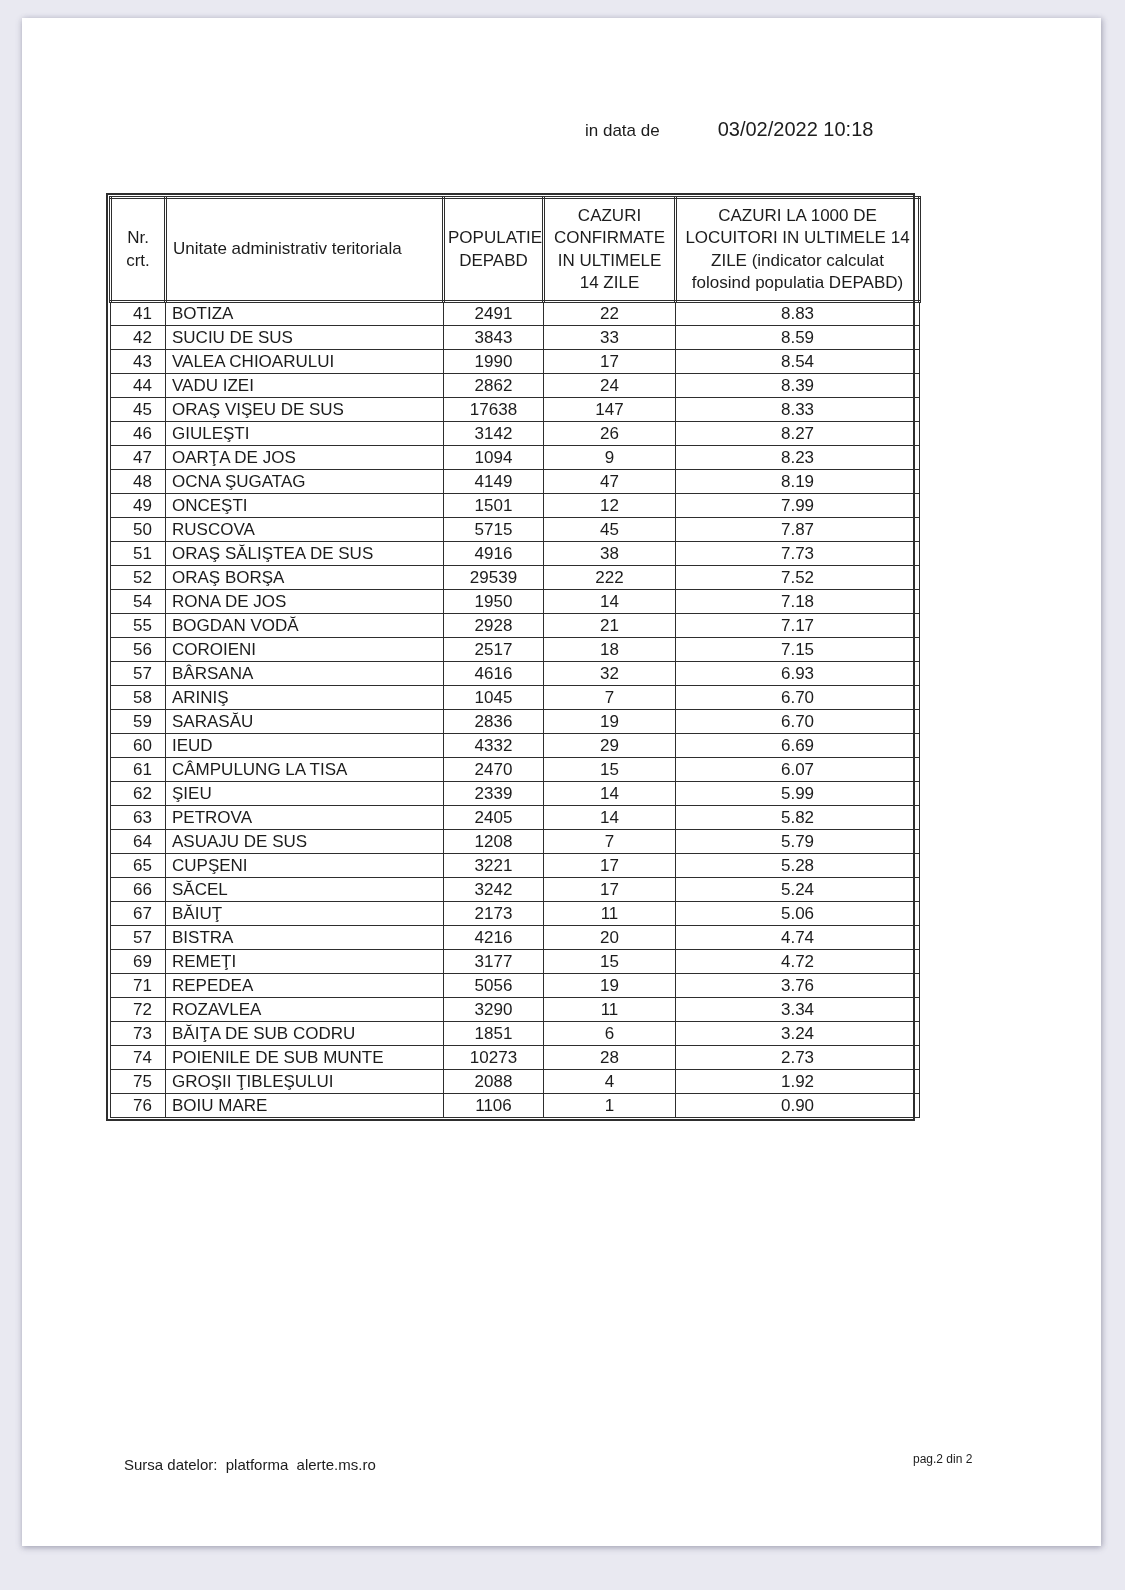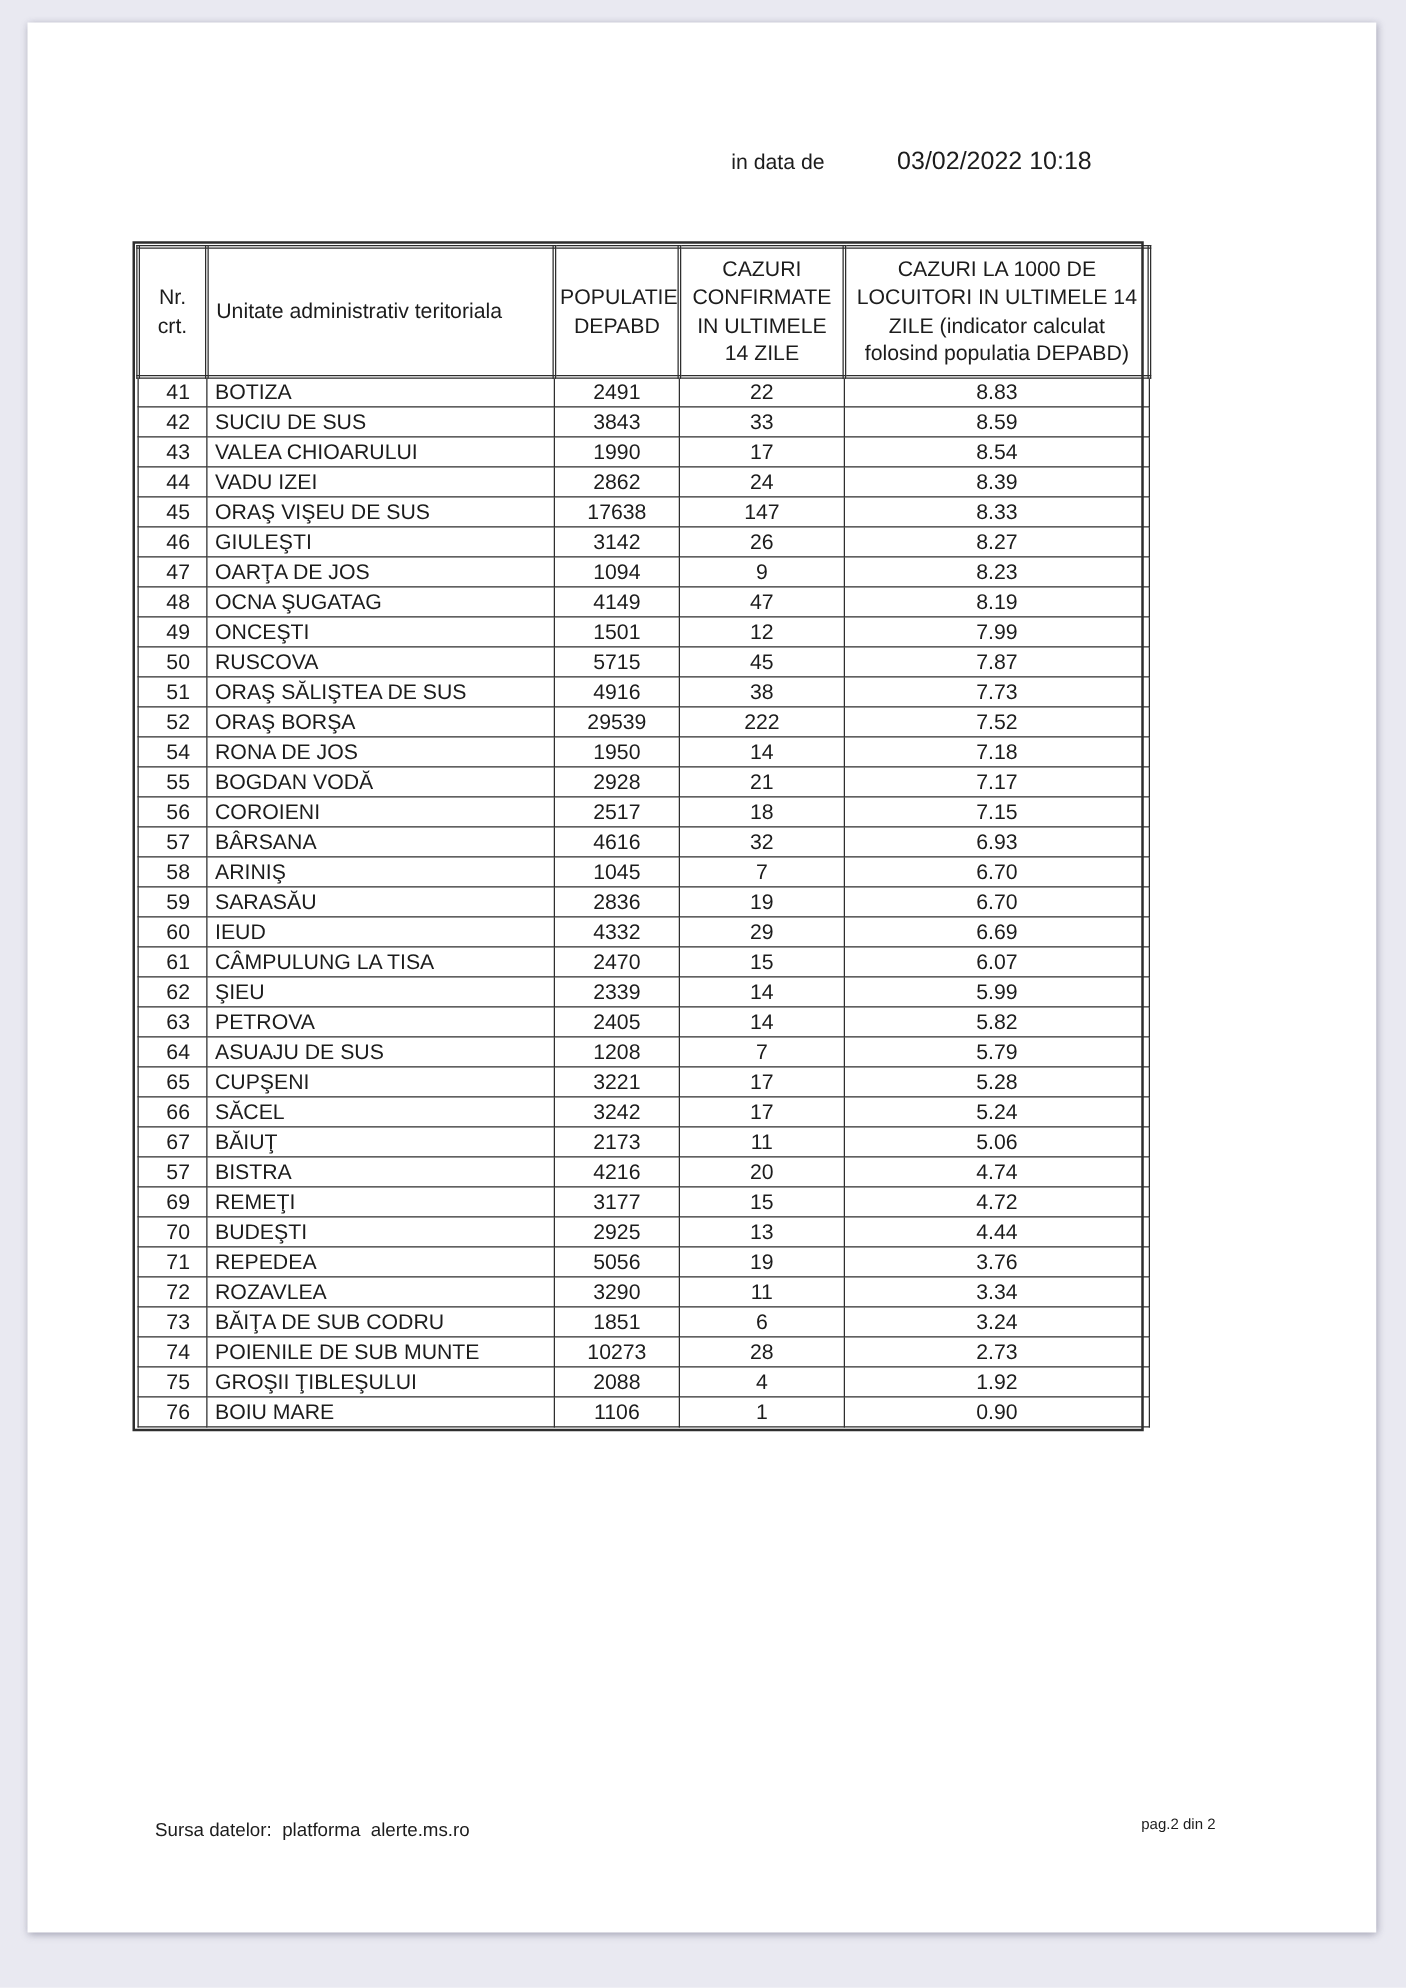--- a/index.html
+++ b/index.html
@@ -313,27 +313,20 @@
               <td class="c4">4.74</td>
             </tr>
             <tr>
               <td class="c0">69</td>
               <td class="c1">REMEŢI</td>
               <td class="c2">3177</td>
               <td class="c3">15</td>
               <td class="c4">4.72</td>
             </tr>
             <tr>
-              <td class="c0">70</td>
-              <td class="c1">BUDEŞTI</td>
-              <td class="c2">2925</td>
-              <td class="c3">13</td>
-              <td class="c4">4.44</td>
-            </tr>
-            <tr>
               <td class="c0">71</td>
               <td class="c1">REPEDEA</td>
               <td class="c2">5056</td>
               <td class="c3">19</td>
               <td class="c4">3.76</td>
             </tr>
             <tr>
               <td class="c0">72</td>
               <td class="c1">ROZAVLEA</td>
               <td class="c2">3290</td>

